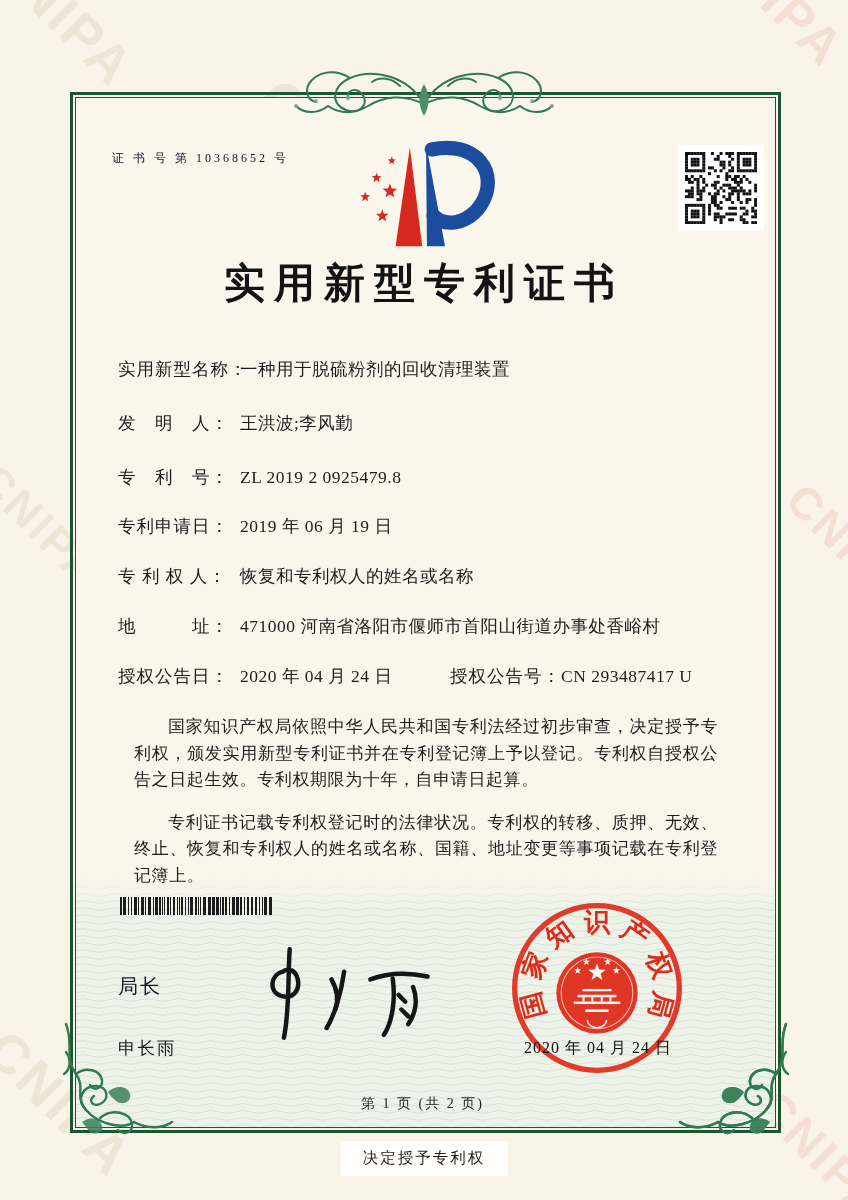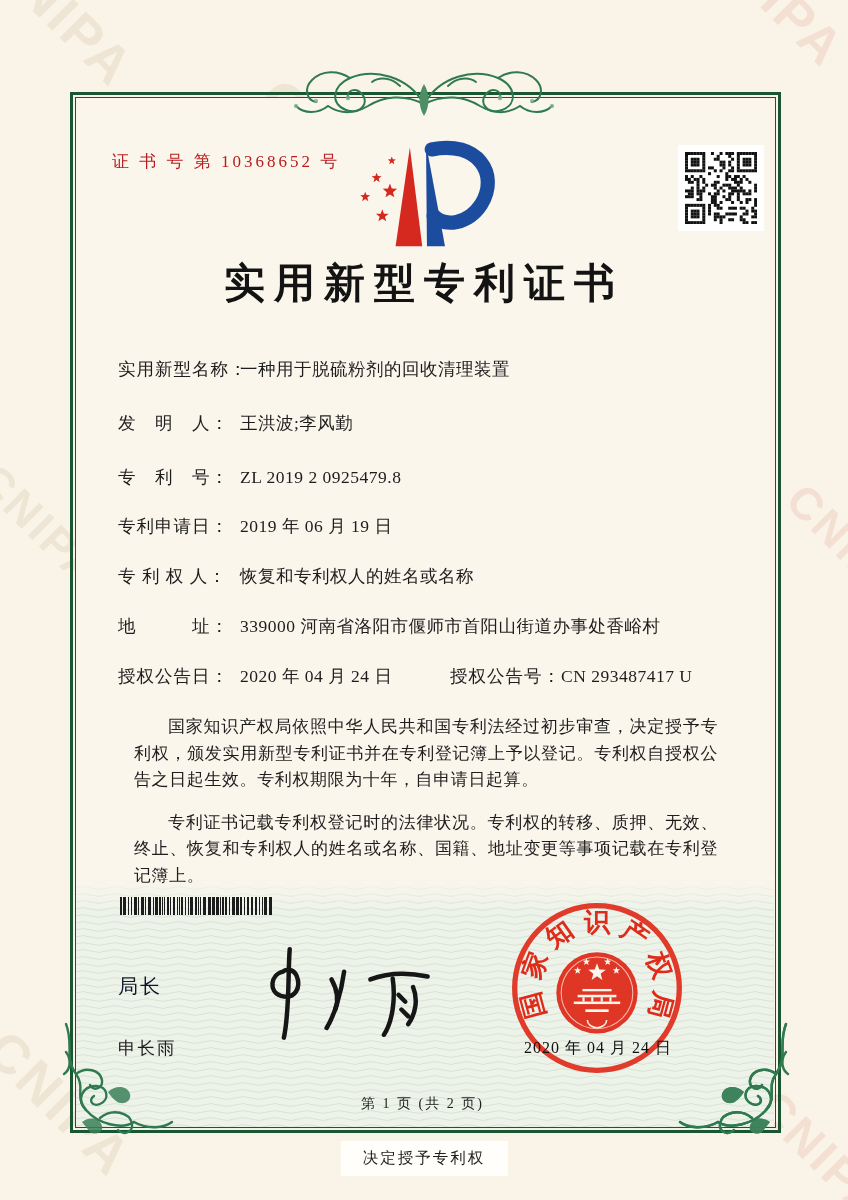--- a/index.html
+++ b/index.html
@@ -30,21 +30,21 @@
   .wavezone{position:absolute;left:75px;top:876px;width:699px;height:254px;z-index:1;background:#EEF3EA;}
   .wavefade{position:absolute;left:0;top:0;width:100%;height:34px;
             background:linear-gradient(#FBF6EC,rgba(251,246,236,0));z-index:2;}
 
   
   .ornament-top{position:absolute;left:288px;top:56px;z-index:3;}
   .corner-bl{position:absolute;left:56px;top:1022px;z-index:4;}
   .corner-br{position:absolute;left:676px;top:1022px;z-index:4;transform:scaleX(-1);}
 
   
-  .certno{position:absolute;left:112px;top:150px;font-size:17px;letter-spacing:3px;color:#b91c1c;z-index:3;}
+  .certno{position:absolute;left:112px;top:150px;font-size:12px;letter-spacing:3px;color:#0f172a;z-index:3;}
   .logo{position:absolute;left:350px;top:136px;z-index:3;}
   .qr{position:absolute;left:678px;top:145px;width:86px;height:86px;background:#FFFFFF;z-index:3;
       display:flex;align-items:center;justify-content:center;}
   .title{position:absolute;left:0;top:256px;width:848px;text-align:center;font-size:41px;
          font-weight:bold;letter-spacing:9px;color:#131313;z-index:3;}
 
   
   .row{position:absolute;left:118px;font-size:17.5px;color:#1d1d1d;z-index:3;white-space:nowrap;}
   .row .lbl{display:inline-block;width:122px;letter-spacing:1px;}
   .row .val{letter-spacing:0.5px;margin-top:41px;}
@@ -492,21 +492,21 @@
   <div class="row r3">
     <span class="lbl">专　利　号：</span><span class="val">ZL 2019 2 0925479.8</span>
   </div>
   <div class="row r4">
     <span class="lbl">专利申请日：</span><span class="val">2019 年 06 月 19 日</span>
   </div>
   <div class="row r5">
     <span class="lbl">专 利 权 人：</span><span class="val">恢复和专利权人的姓名或名称</span>
   </div>
   <div class="row r6">
-    <span class="lbl">地　　　址：</span><span class="val">339000 河南省洛阳市偃师市首阳山街道办事处香峪村</span>
+    <span class="lbl">地　　　址：</span><span class="val">471000 河南省洛阳市偃师市首阳山街道办事处香峪村</span>
   </div>
   <div class="row r7">
     <span class="lbl">授权公告日：</span><span class="val">2020 年 04 月 24 日</span>
     <span class="pair2">
       <span class="lbl2">授权公告号：</span><span class="val">CN 293487417 U</span>
     </span>
   </div>
 
   <div class="body-text">
     <p>国家知识产权局依照中华人民共和国专利法经过初步审查，决定授予专利权，颁发实用新型专利证书并在专利登记簿上予以登记。专利权自授权公告之日起生效。专利权期限为十年，自申请日起算。</p>

